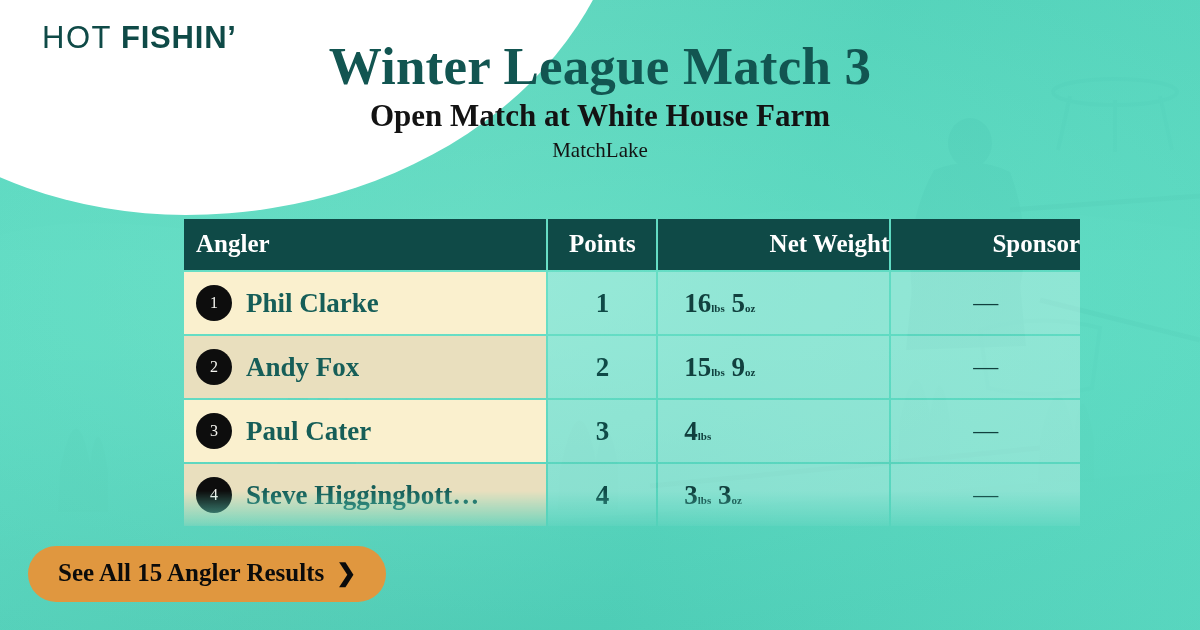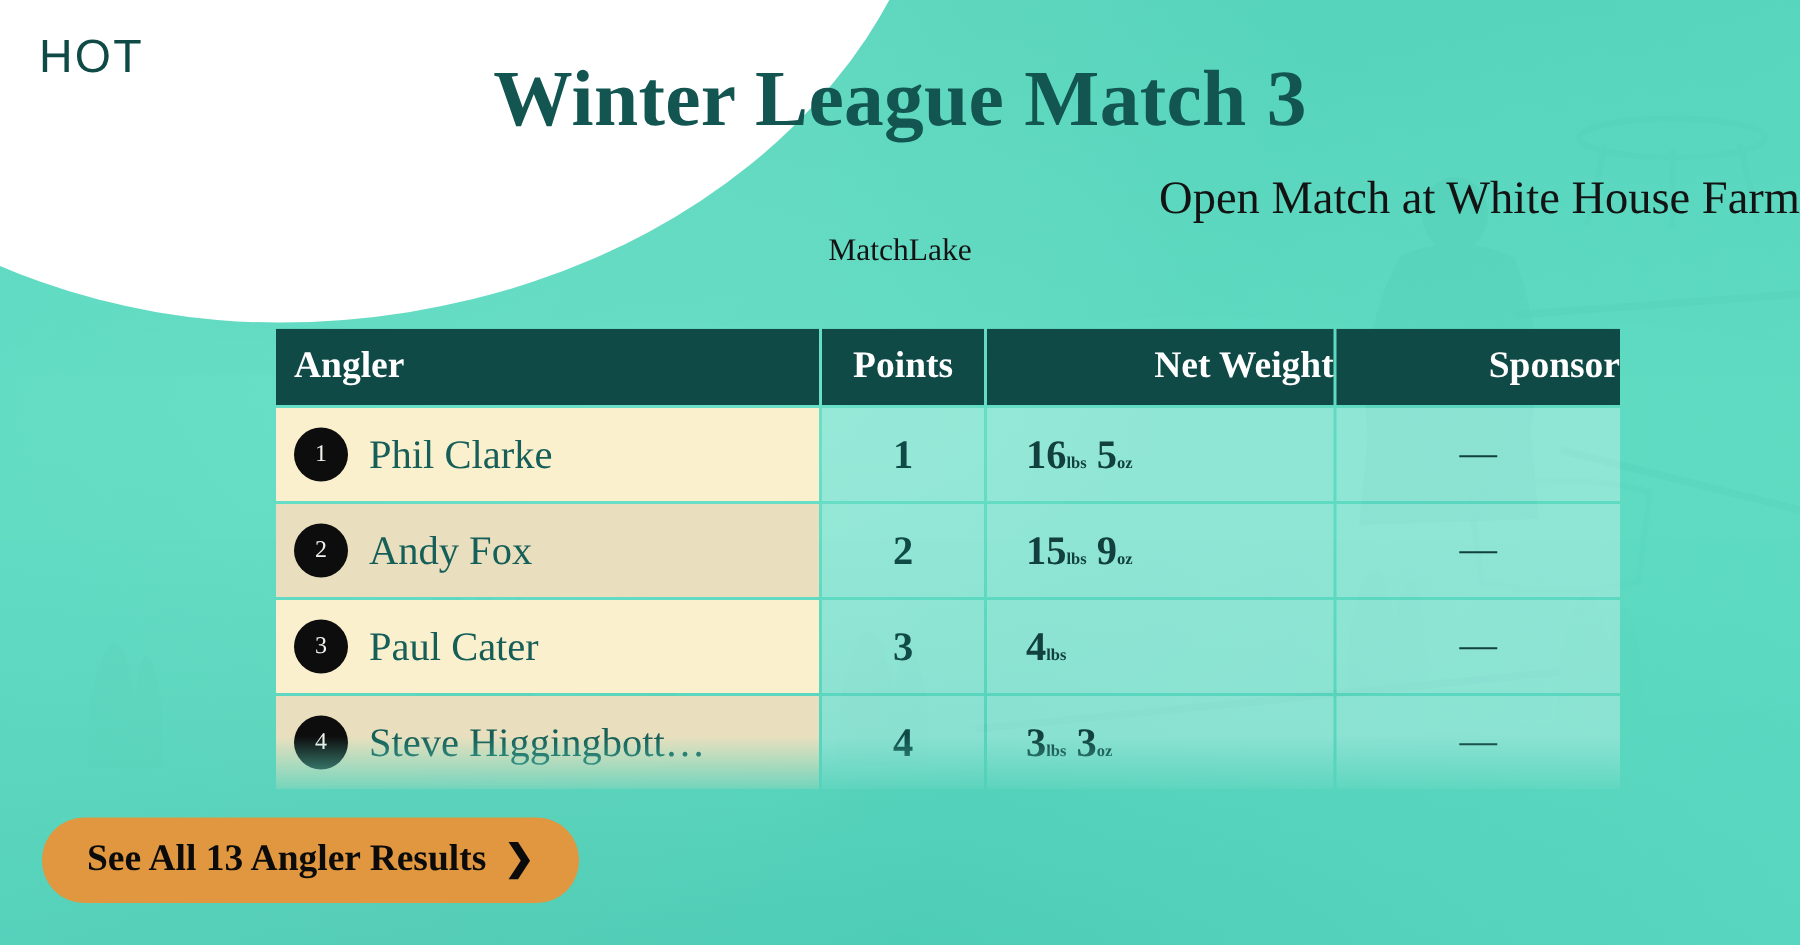--- a/index.html
+++ b/index.html
@@ -35,44 +35,42 @@
   #logo-blob {
     position:absolute;
     left:-230px; top:-215px;
     width:860px; height:430px;
     background:#ffffff;
     border-radius:0 0 62% 58% / 0 0 100% 100%;
     z-index:3;
   }
   #logo {
     position:absolute;
-    left:26px; top:20px;
+    left:42px; top:20px;
     z-index:4;
     display:flex; align-items:baseline; gap:9px;
     font-family:"Liberation Sans", sans-serif;
     color:#0f4a47;
     letter-spacing:.5px;
   }
   #logo .hot { font-size:31px; font-weight:400; letter-spacing:1.5px; }
   #logo .fishin { font-size:31px; font-weight:bold; letter-spacing:.8px; }
 
   
   #headings {
     position:absolute; left:0; right:0; top:36px;
     z-index:4; text-align:center;
   }
   #title {
     font-size:53px; font-weight:bold; color:#125551;
     line-height:1.16; letter-spacing:.2px;
   }
   #subtitle {
-    margin-top:16px;
-    font-size:31px; font-weight:400; color:#131313;
+    font-size:31px; font-weight:700; color:#131313;
     line-height:1.2;
-    text-align:right;
   }
   #venue {
     margin-top:3px;
     font-size:21px; font-weight:400; color:#131313;
   }
 
   
   #table-wrap {
     position:absolute;
     left:140px; top:219px;
@@ -113,21 +111,21 @@
 
   .angler-inner { display:flex; align-items:center; gap:14px; }
   .rank-badge {
     flex:0 0 auto;
     width:36px; height:36px; border-radius:50%;
     background:#0d0d0d; color:#f3f3ee;
     display:flex; align-items:center; justify-content:center;
     font-size:16px; font-weight:400;
   }
   .angler-name {
-    font-size:27px; font-weight:normal; color:#165e58;
+    font-size:27px; font-weight:bold; color:#165e58;
     white-space:nowrap; overflow:hidden; text-overflow:ellipsis;
     max-width:300px;
   }
   .points-val { font-size:27px; font-weight:bold; color:#0f4a47; }
   .weight-val { font-size:27px; font-weight:bold; color:#11403e; white-space:nowrap; }
   .weight-val .unit { font-size:11px; font-weight:bold; }
   .sponsor-val { font-size:25px; font-weight:400; color:#11403e; }
 
   
   #cta {
@@ -199,20 +197,21 @@
     <path d="M560,520 L1200,470 L1200,630 L560,630 Z" fill="#46a692" opacity="0.35"></path>
     <path d="M0,560 L400,540 L400,630 L0,630 Z" fill="#49ab97" opacity="0.28"></path>
   </svg>
 </div>
 <div id="bg-tint"></div>
 <div id="bg-tint2"></div>
 
 <div id="logo-blob"></div>
 <div id="logo">
   <span class="hot">HOT</span>
+  <span class="fishin">FISHIN’</span>
 </div>
 
 <div id="headings">
   <div id="title">Winter League Match 3</div>
   <div id="subtitle">Open Match at White House Farm</div>
   <div id="venue">MatchLake</div>
 </div>
 
 <div id="table-wrap">
   <table id="results-table">
@@ -267,15 +266,15 @@
           </td>
           <td class="points-cell"><span class="points-val">4</span></td>
           <td class="weight-cell"><span class="weight-val"><span>3</span><span class="unit">lbs</span> <span>3</span><span class="unit">oz</span></span></td>
           <td class="sponsor-cell"><span class="sponsor-val">—</span></td>
         </tr>
       </tbody>
   </table>
 </div>
 
 <button id="cta">
-  <span>See All 13 Angler Results</span>
+  <span>See All 15 Angler Results</span>
   <span class="chev">❯</span>
 </button>
 
 </body></html>

